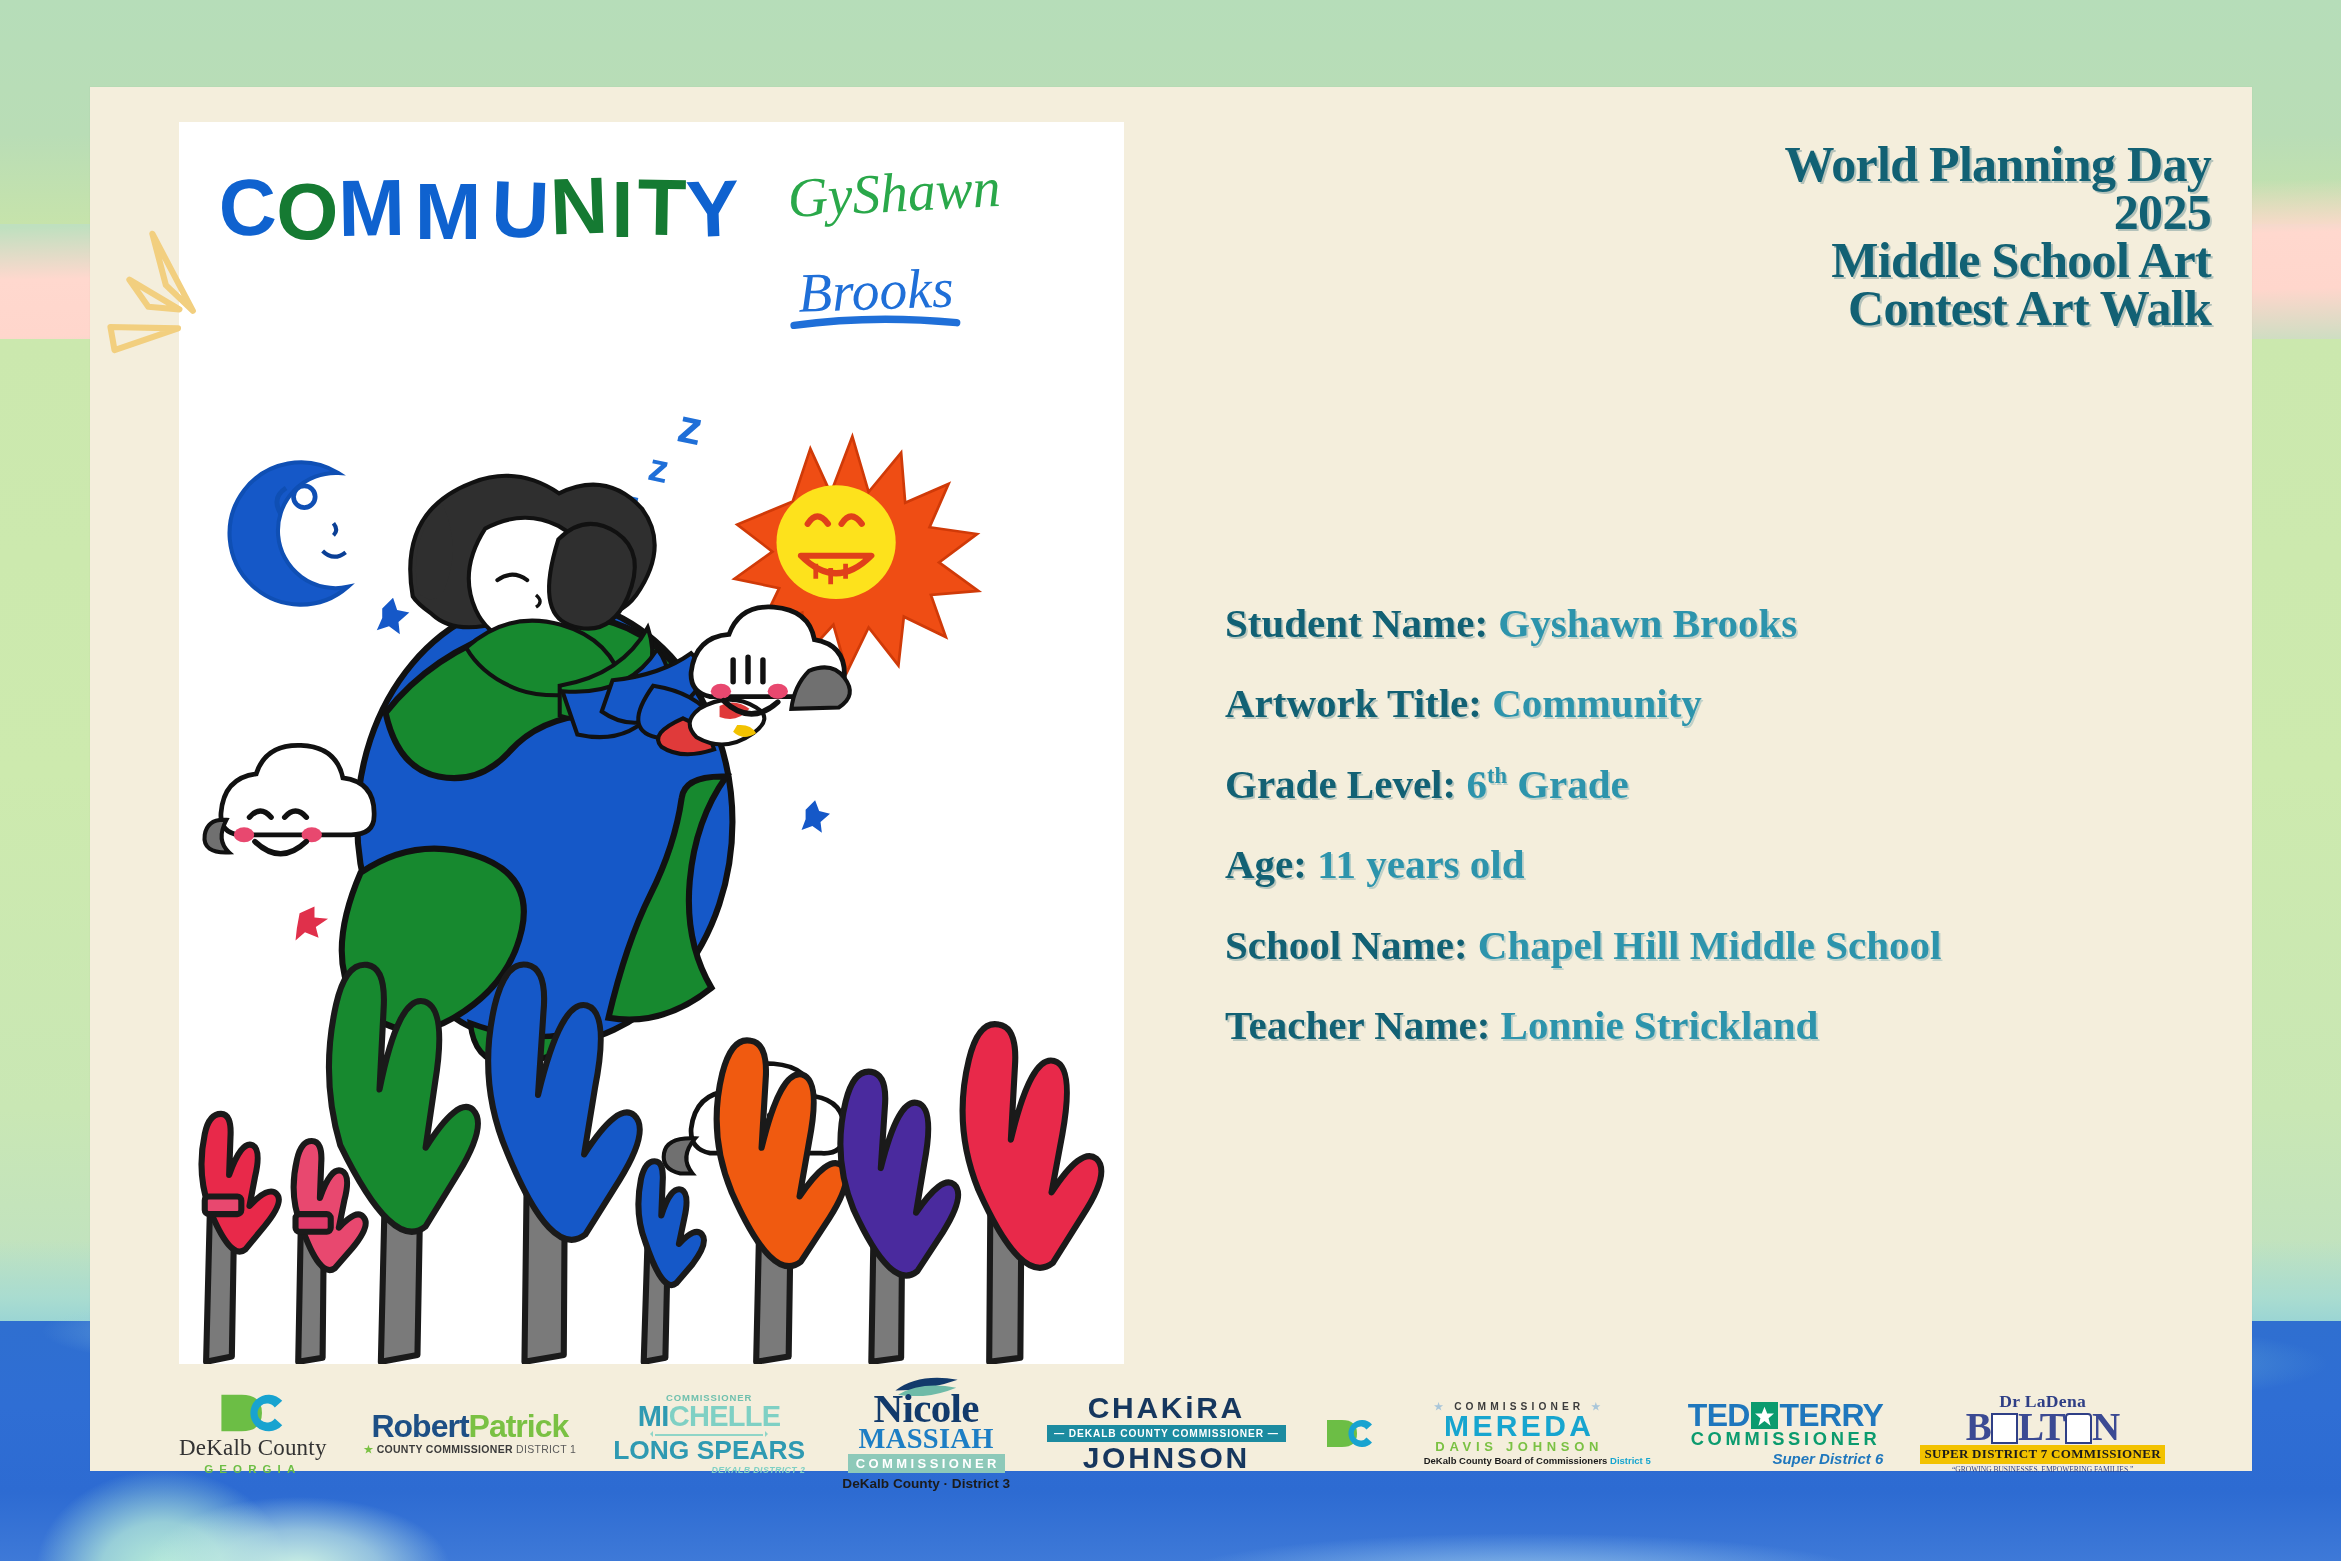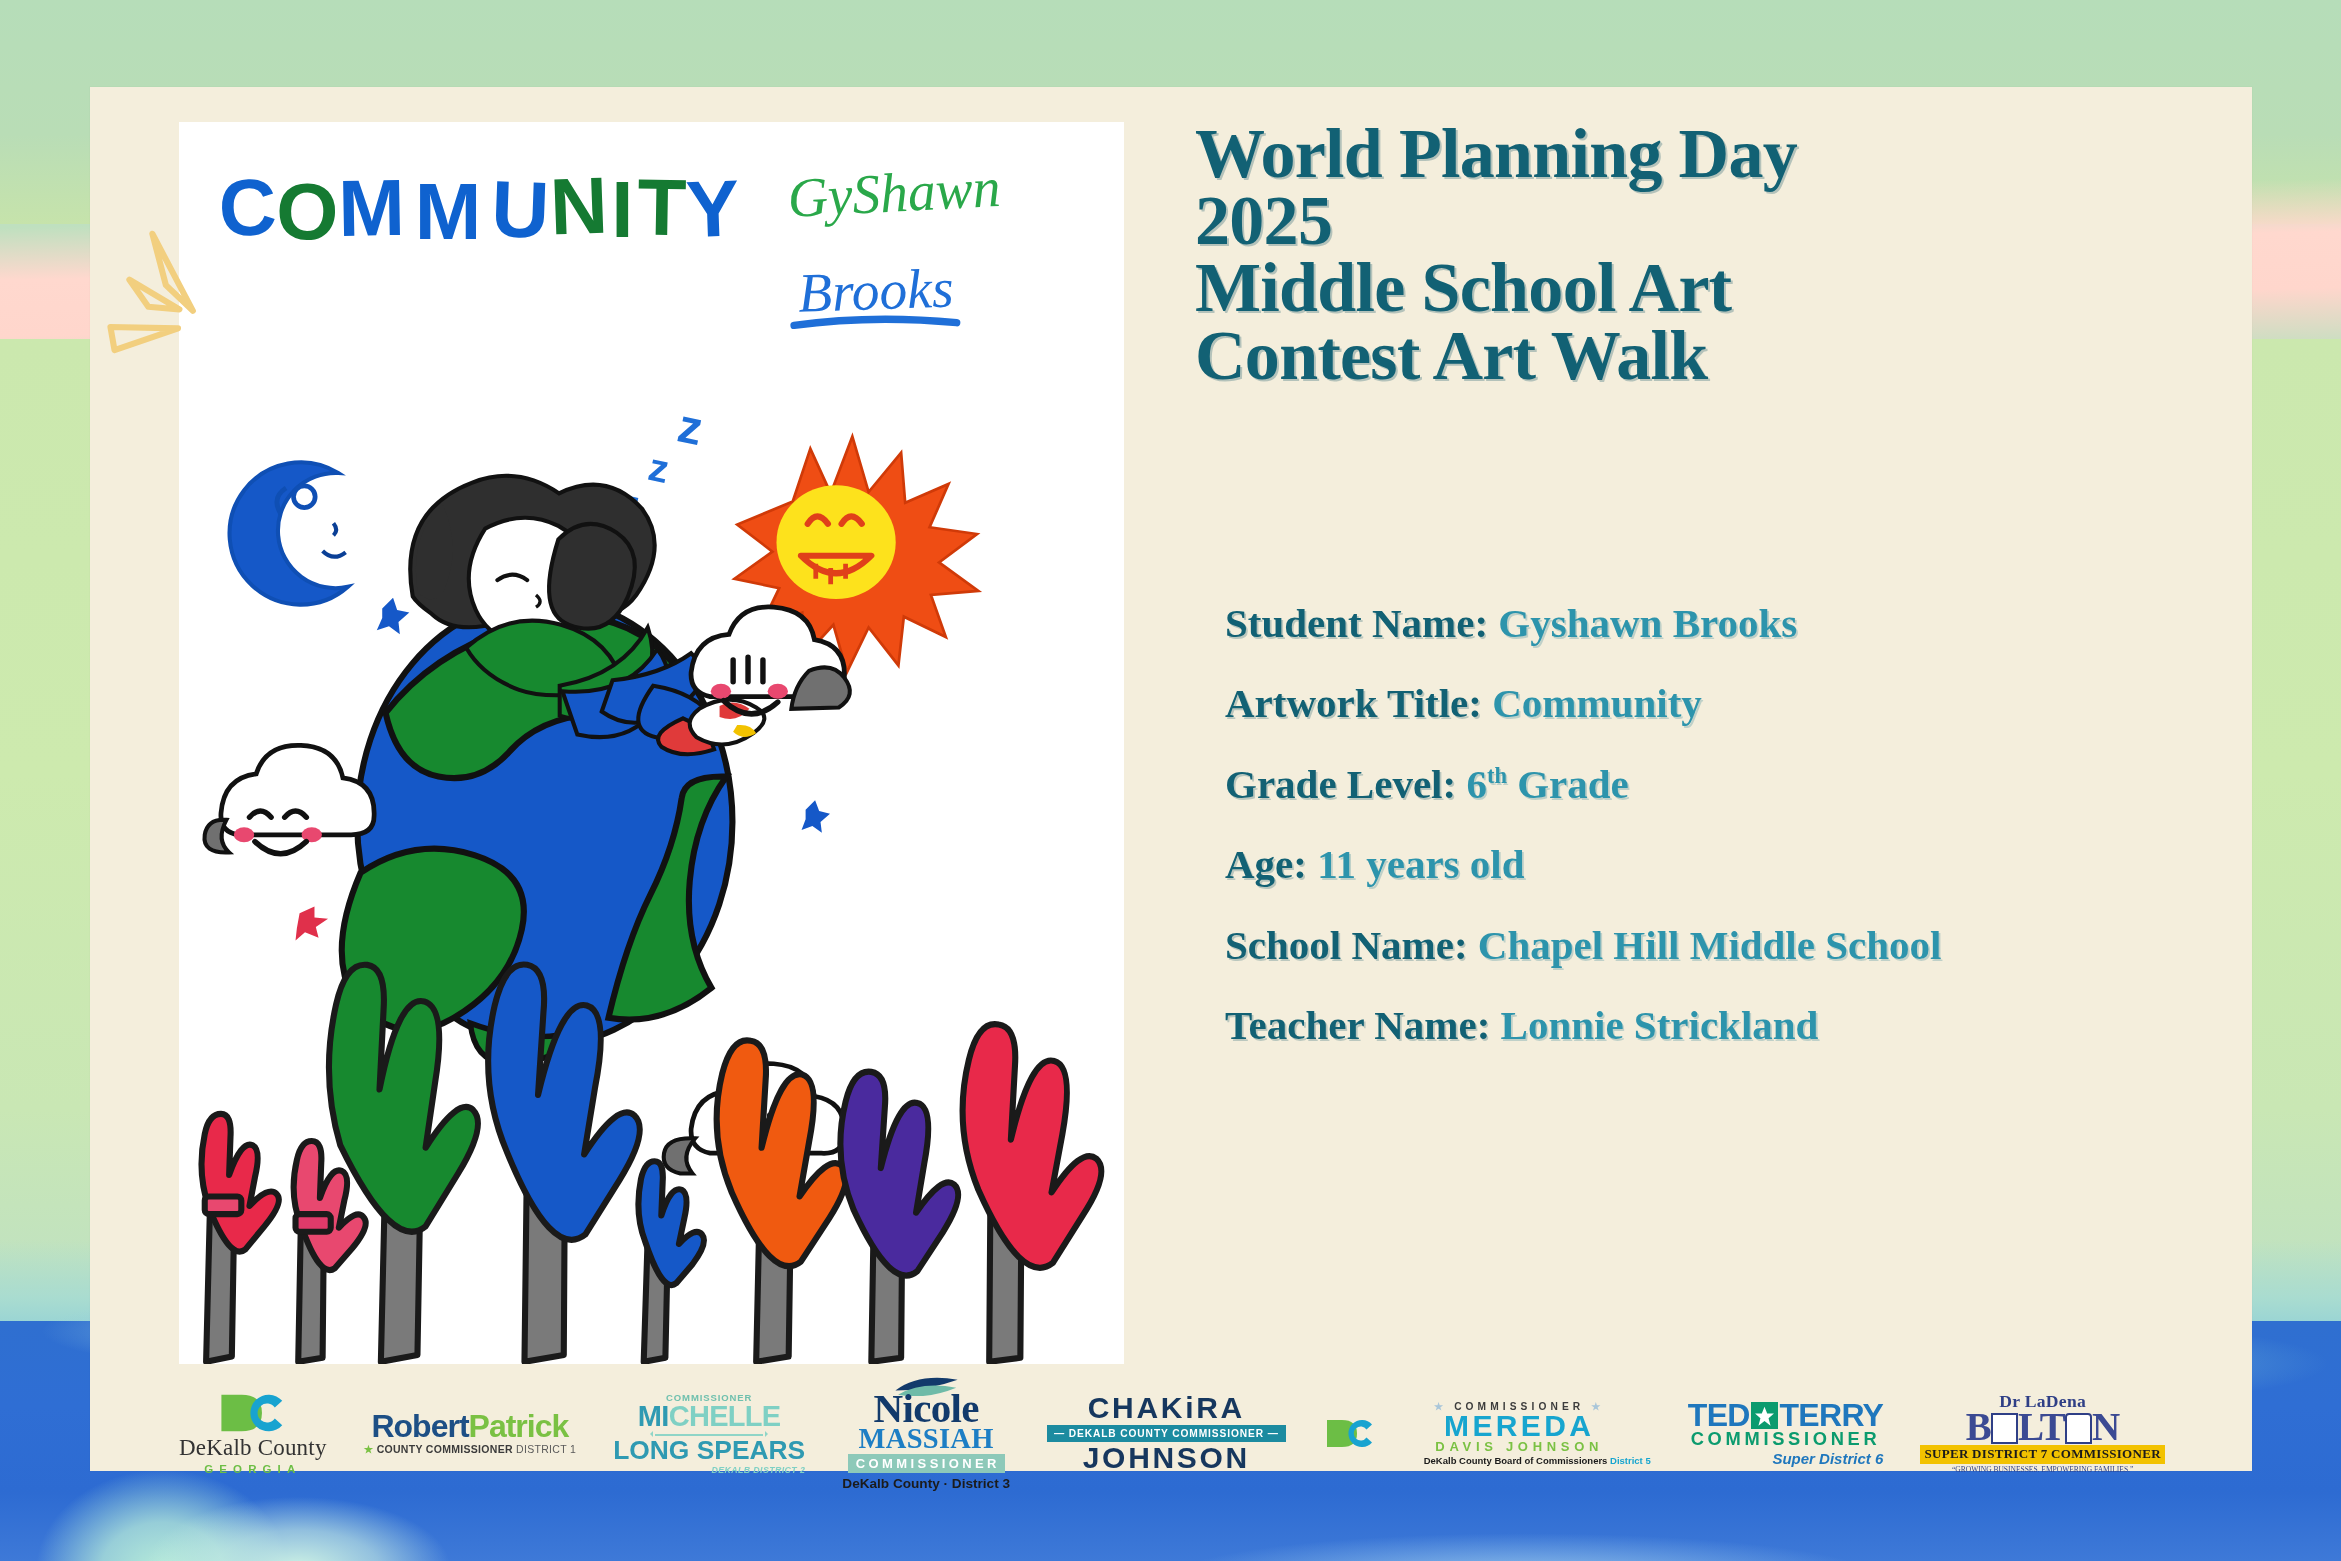--- a/index.html
+++ b/index.html
@@ -35,22 +35,22 @@
   #card{position:absolute;left:90px;top:87px;width:2162px;height:1384px;background:#f4eedc;
         box-shadow:0 0 0 0.7px rgba(0,0,0,.02);}
 
   
   #artwork{position:absolute;left:89px;top:35px;width:945px;height:1242px;background:#fff;overflow:hidden;}
   #artsvg{display:block;width:100%;height:100%;}
 
   
   #right{position:absolute;left:1105px;top:33px;width:1016px;}
   #heading{color:#126174;font-family:"Liberation Serif",serif;font-weight:700;
-           font-size:70px;line-height:.96;text-align:left;letter-spacing:-0.7px;
-           text-shadow:2px 2px 0 rgba(14,84,100,.28);}
+           font-size:50px;line-height:.96;text-align:right;letter-spacing:-0.7px;
+           text-shadow:2px 2px 0 rgba(14,84,100,.28);margin-top:20px;}
   #heading .ln{display:block;white-space:nowrap;}
 
   #sparkle{position:absolute;left:0px;top:117px;width:122px;height:169px;}
 
   #details{position:absolute;left:1135px;top:515px;width:1098px;}
   .drow{margin:0 0 37px 0;font-size:41px;line-height:1.06;white-space:nowrap;
         font-family:"Liberation Serif",serif;font-weight:700;}
   .dlabel{color:#126174;text-shadow:1.7px 1.7px 0 rgba(14,84,100,.25);}
   .dvalue{color:#2d94ac;text-shadow:1.7px 1.7px 0 rgba(30,120,140,.25);}
   .sup{font-size:.55em;vertical-align:super;}

